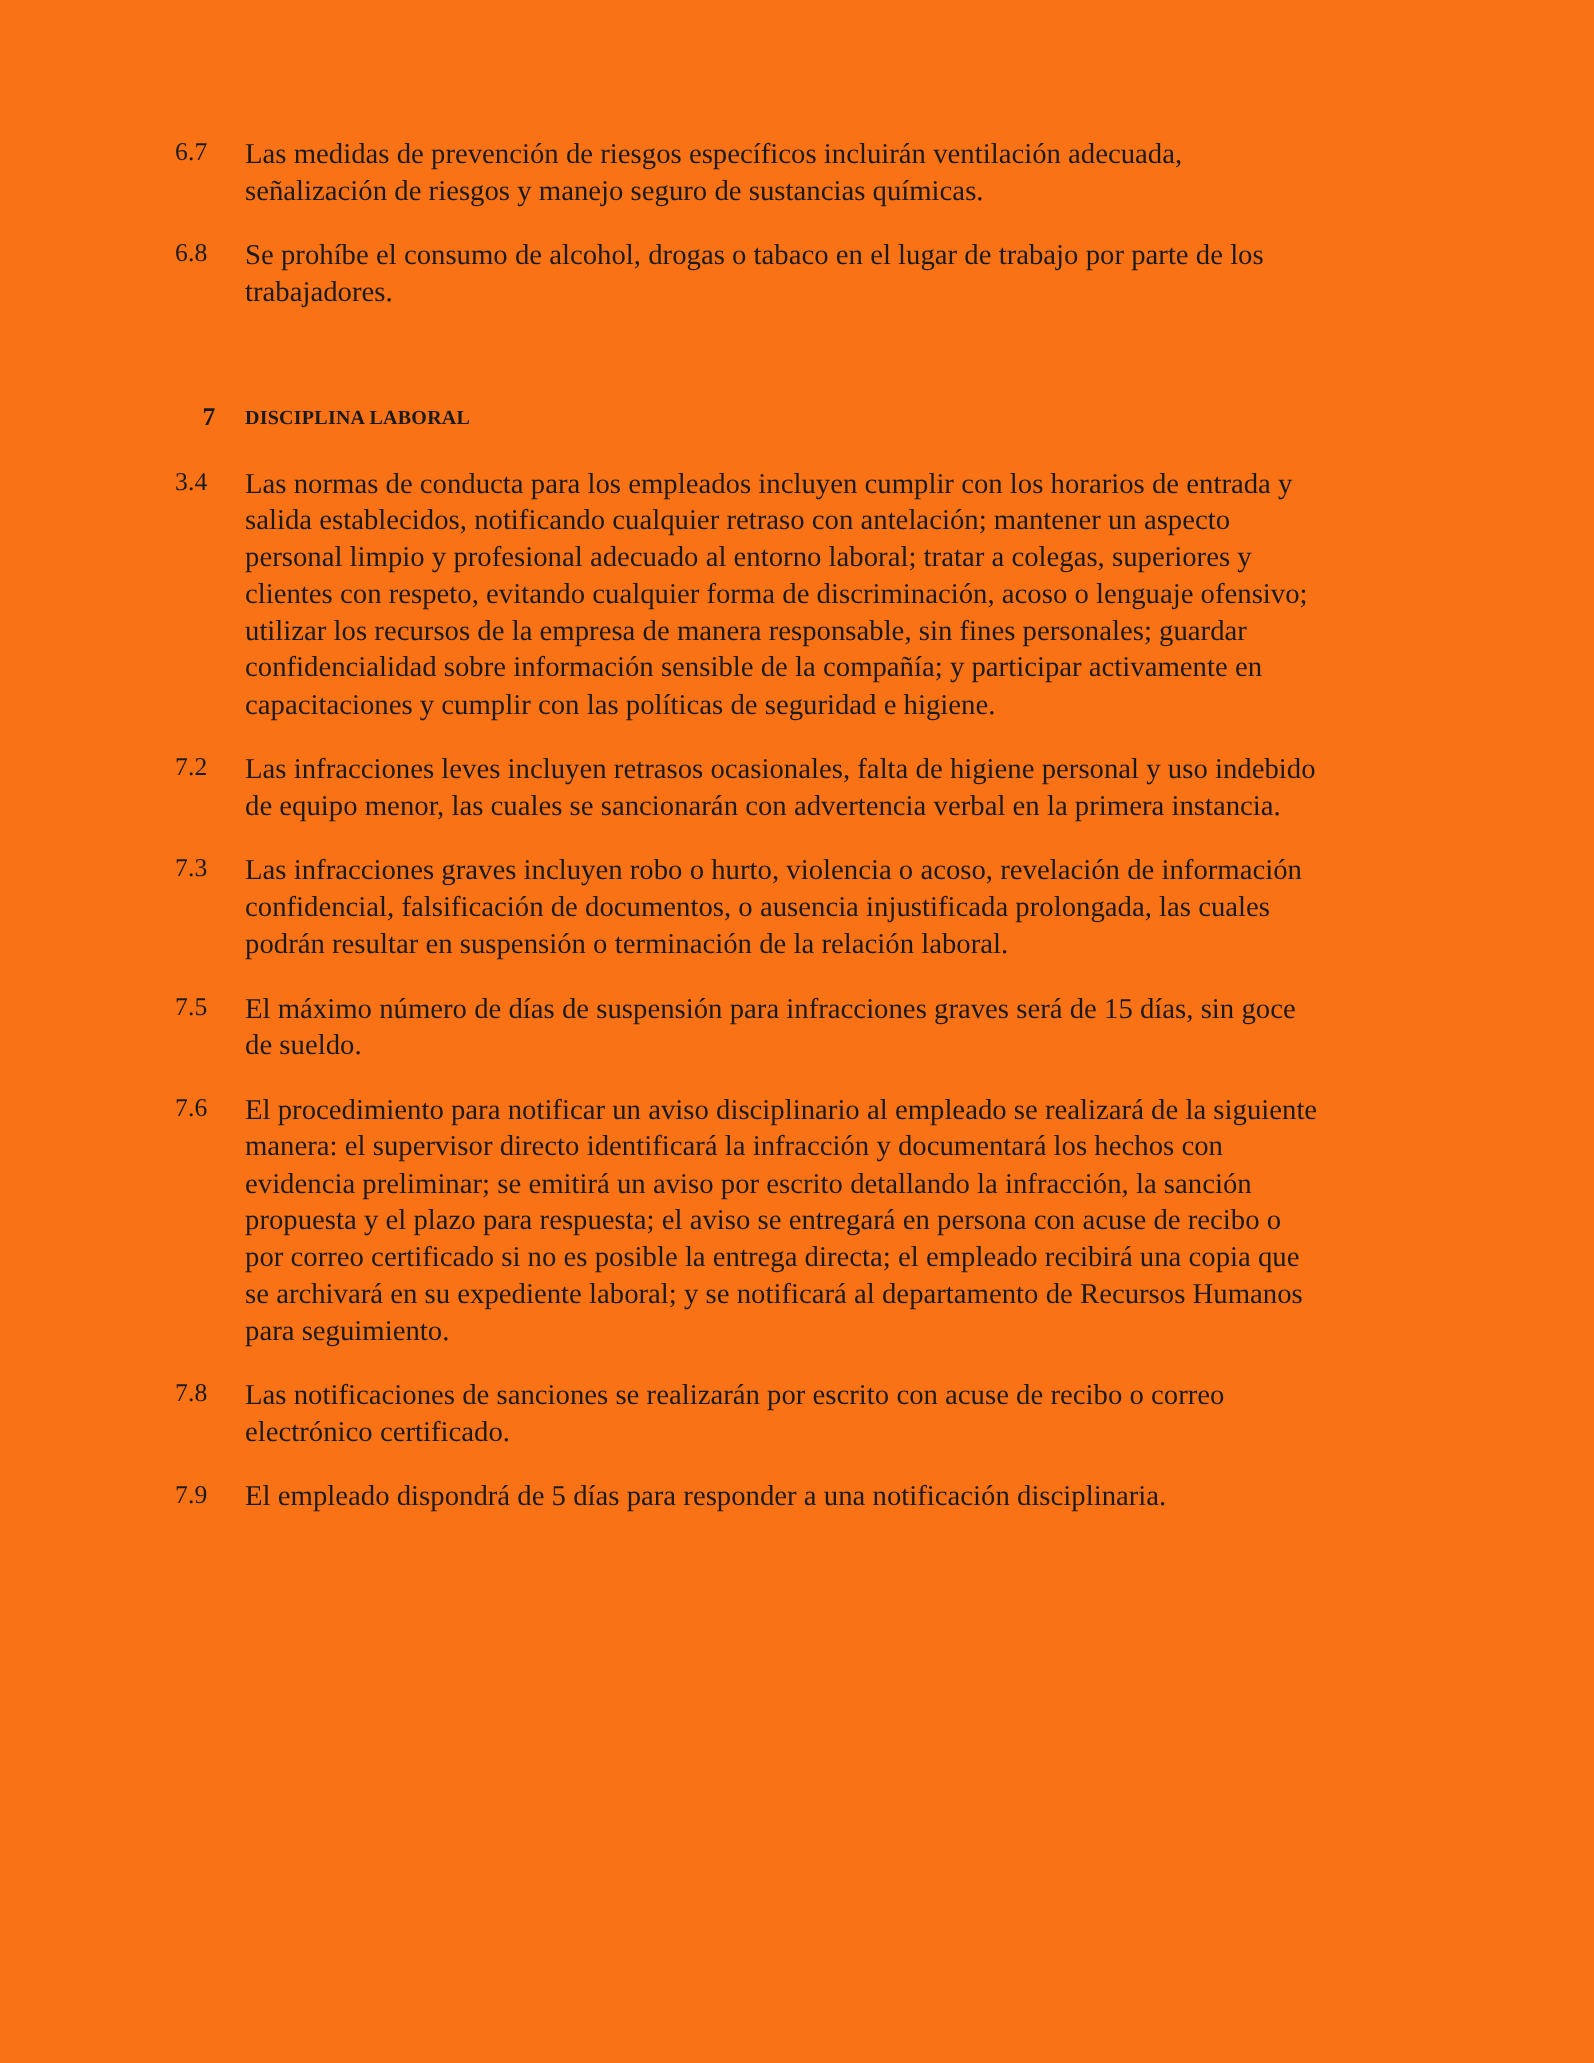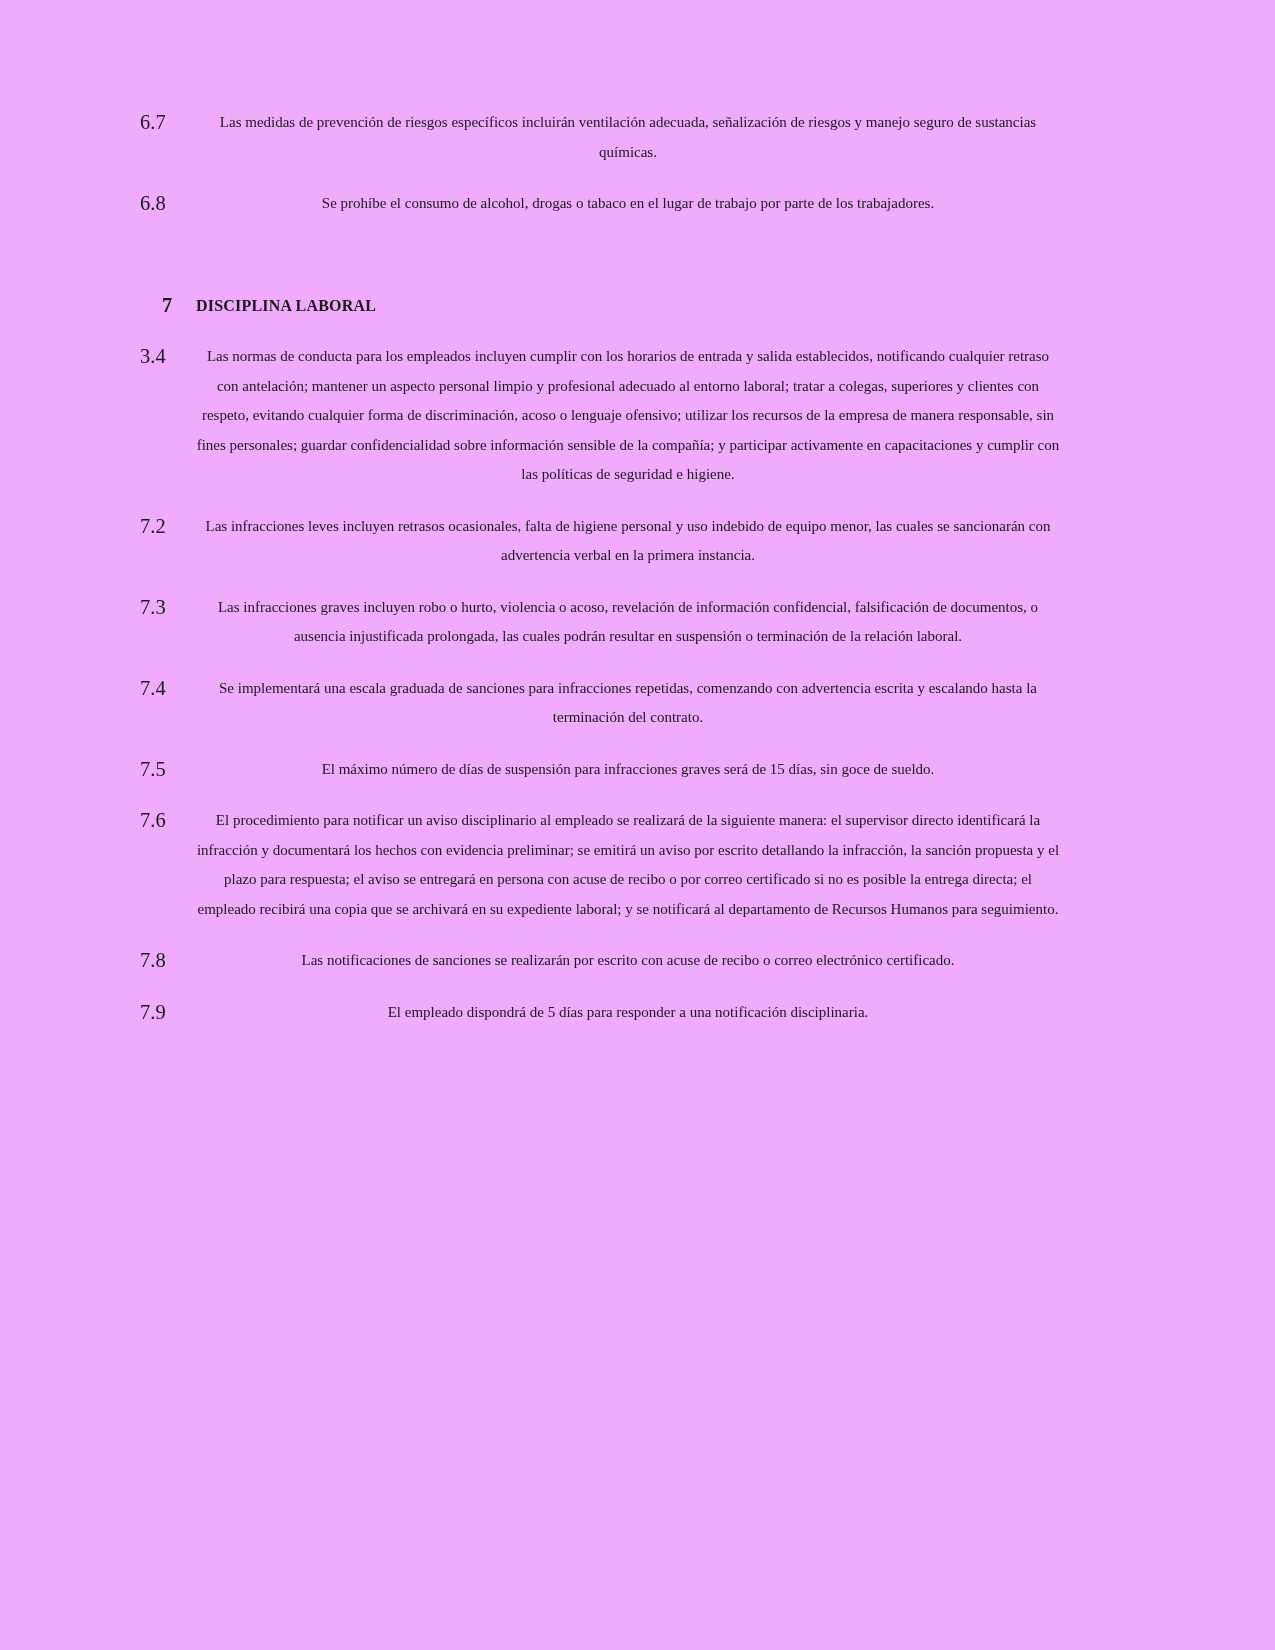--- a/index.html
+++ b/index.html
@@ -11,21 +11,21 @@
     width: 1275px;
     height: 1650px;
     font-family: "Liberation Serif", "DejaVu Serif", serif;
     color: #1a1a1a;
     -webkit-font-smoothing: antialiased;
   }
   .page {
     position: relative;
     width: 1275px;
     height: 1650px;
-    background: #f0abfc;
+    background: #f97316;
     box-sizing: border-box;
     padding: 108px 215px 0 140px;
   }
   .doc-body {
     width: 920px;
   }
   
   .clause {
     display: flex;
     align-items: flex-start;
@@ -34,23 +34,23 @@
   .clause-num {
     flex: 0 0 56px;
     width: 56px;
     font-size: 20.5px;
     line-height: 29.5px;
     text-align: left;
     letter-spacing: 0.1px;
   }
   .clause-text {
     flex: 1 1 auto;
-    font-size: 15px;
+    font-size: 23px;
     line-height: 29.5px;
-    text-align: center;
+    text-align: left;
     hyphens: none;
   }
   .clause-text b,
   .clause-text strong {
     font-weight: normal;
   }
   
   .section-heading {
     display: flex;
     align-items: flex-start;
@@ -96,24 +96,20 @@
       </div>
       <div class="clause">
         <div class="clause-num">7.2</div>
         <div class="clause-text">Las infracciones leves incluyen retrasos ocasionales, falta de higiene personal y uso indebido de equipo menor, las cuales se sancionarán con advertencia verbal en la primera instancia.</div>
       </div>
       <div class="clause">
         <div class="clause-num">7.3</div>
         <div class="clause-text">Las infracciones graves incluyen robo o hurto, violencia o acoso, revelación de información confidencial, falsificación de documentos, o ausencia injustificada prolongada, las cuales podrán resultar en suspensión o terminación de la relación laboral.</div>
       </div>
       <div class="clause">
-        <div class="clause-num">7.4</div>
-        <div class="clause-text">Se implementará una escala graduada de sanciones para infracciones repetidas, comenzando con advertencia escrita y escalando hasta la terminación del contrato.</div>
-      </div>
-      <div class="clause">
         <div class="clause-num">7.5</div>
         <div class="clause-text">El máximo número de días de suspensión para infracciones graves será de 15 días, sin goce de sueldo.</div>
       </div>
       <div class="clause">
         <div class="clause-num">7.6</div>
         <div class="clause-text">El procedimiento para notificar un aviso disciplinario al <b>empleado</b> se realizará de la siguiente manera: el supervisor directo identificará la infracción y documentará los hechos con evidencia preliminar; se emitirá un aviso por escrito detallando la infracción, la sanción propuesta y el plazo para respuesta; el aviso se entregará en persona con acuse de recibo o por correo certificado si no es posible la entrega directa; el <b>empleado</b> recibirá una copia que se archivará en su expediente laboral; y se notificará al departamento de Recursos Humanos para seguimiento.</div>
       </div>
       <div class="clause">
         <div class="clause-num">7.8</div>
         <div class="clause-text">Las notificaciones de sanciones se realizarán por escrito con acuse de recibo o correo electrónico certificado.</div>

